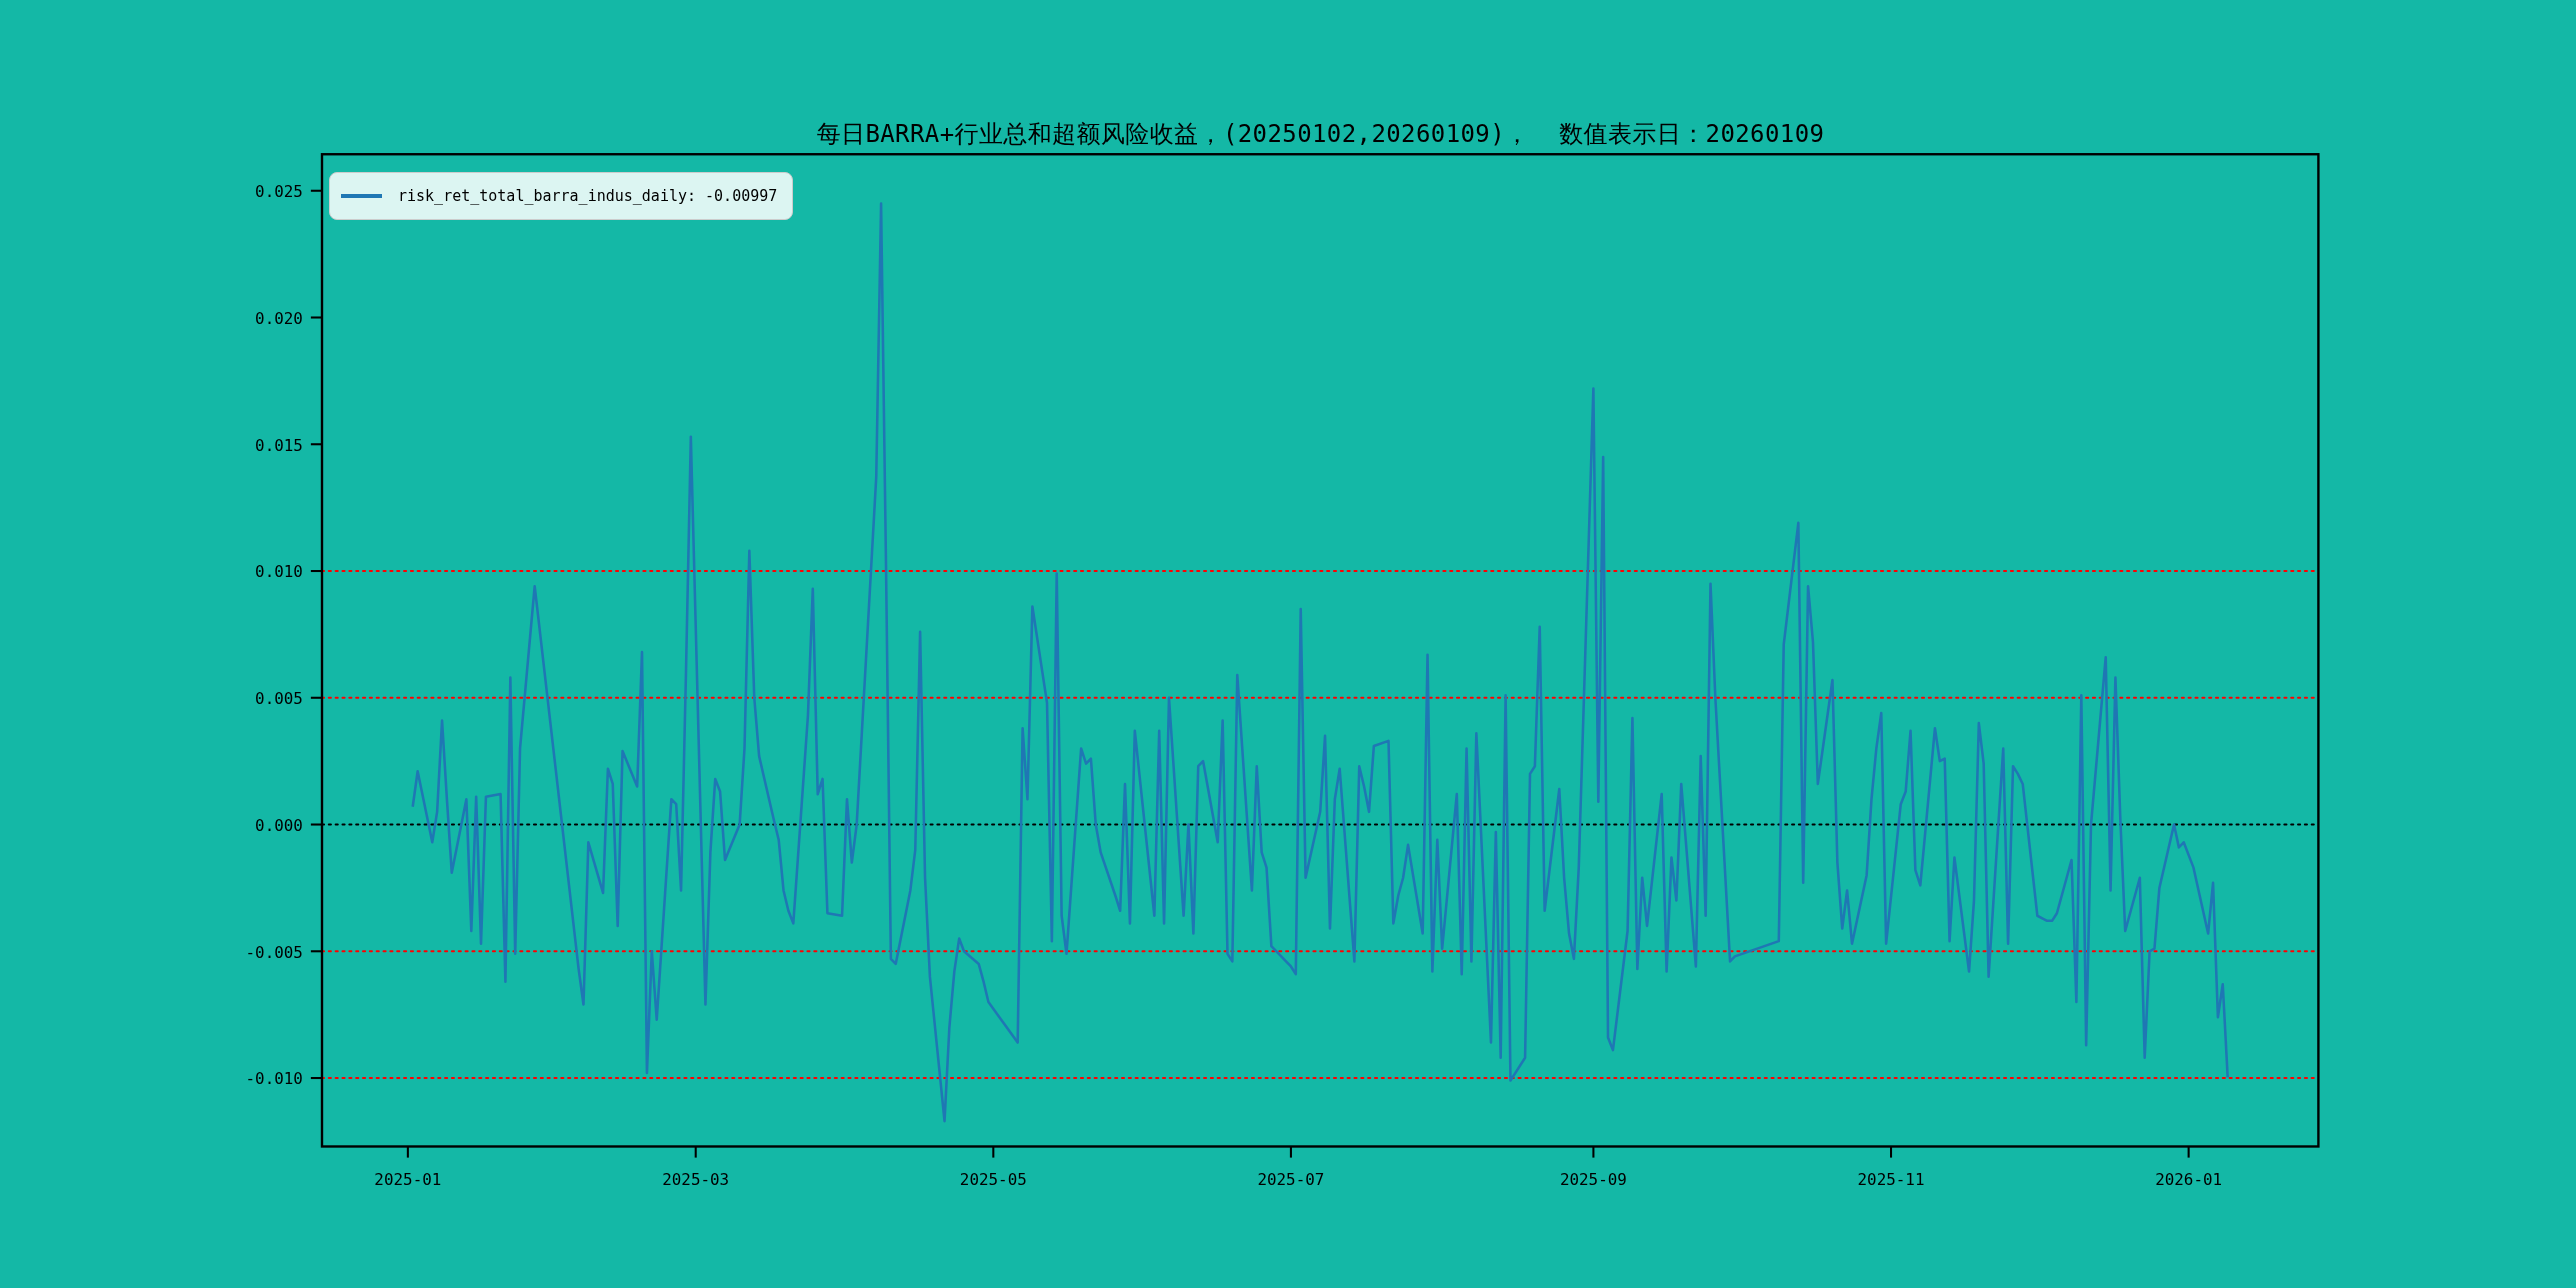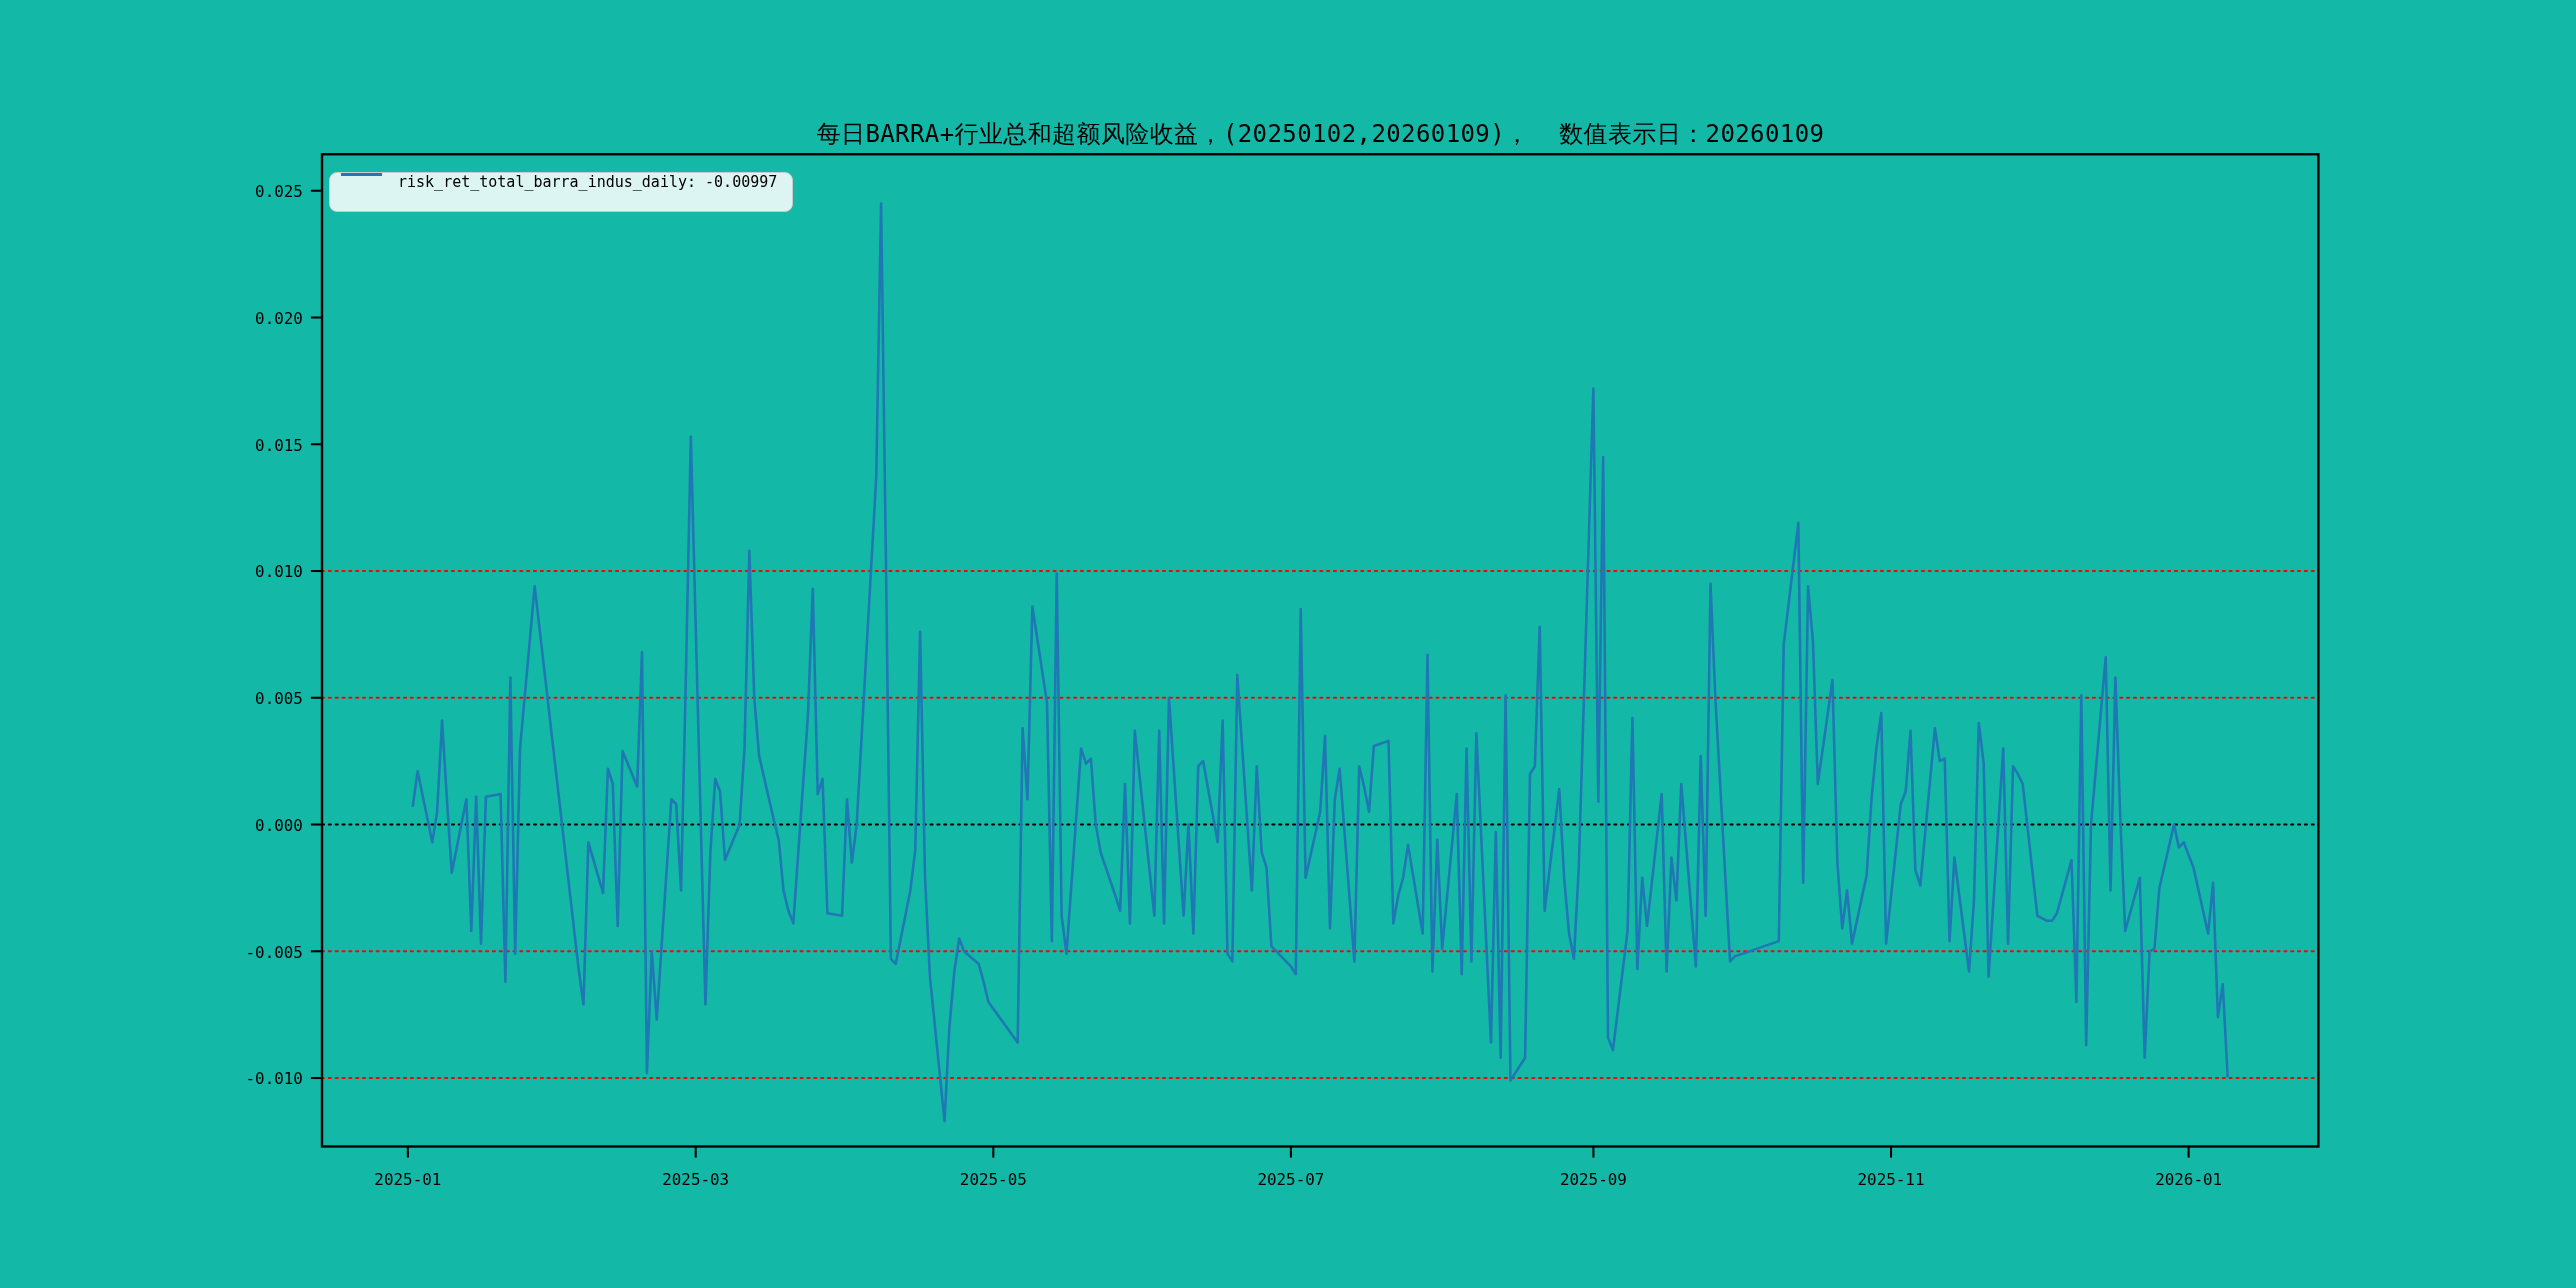--- a/index.html
+++ b/index.html
@@ -26,22 +26,23 @@
     font-size: 24px;
     color: #000000;
     letter-spacing: 0.4px;
     white-space: pre;
   }
   svg#plot-svg { position: absolute; left: 0; top: 0; }
   .legend-box {
     position: absolute;
     left: 329px;
     top: 172px;
-    height: 40px;
+    height: 48px;
     display: flex;
+    align-items: center;
     padding: 0 14.3px 0 11px;
     border: 1.6px solid #cccccc;
     border-radius: 8px;
     background: rgba(255,255,255,0.85);
     box-sizing: border-box;
   }
   .legend-line-sample {
     display: inline-block;
     width: 41px;
     height: 3.2px;

